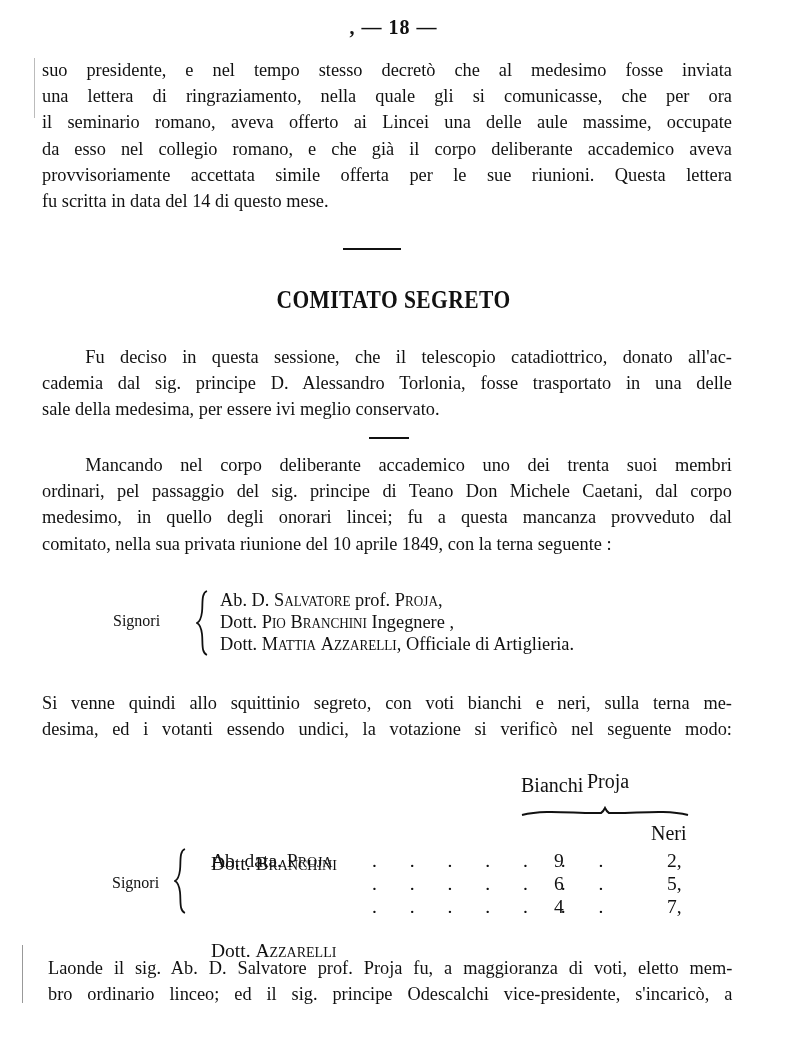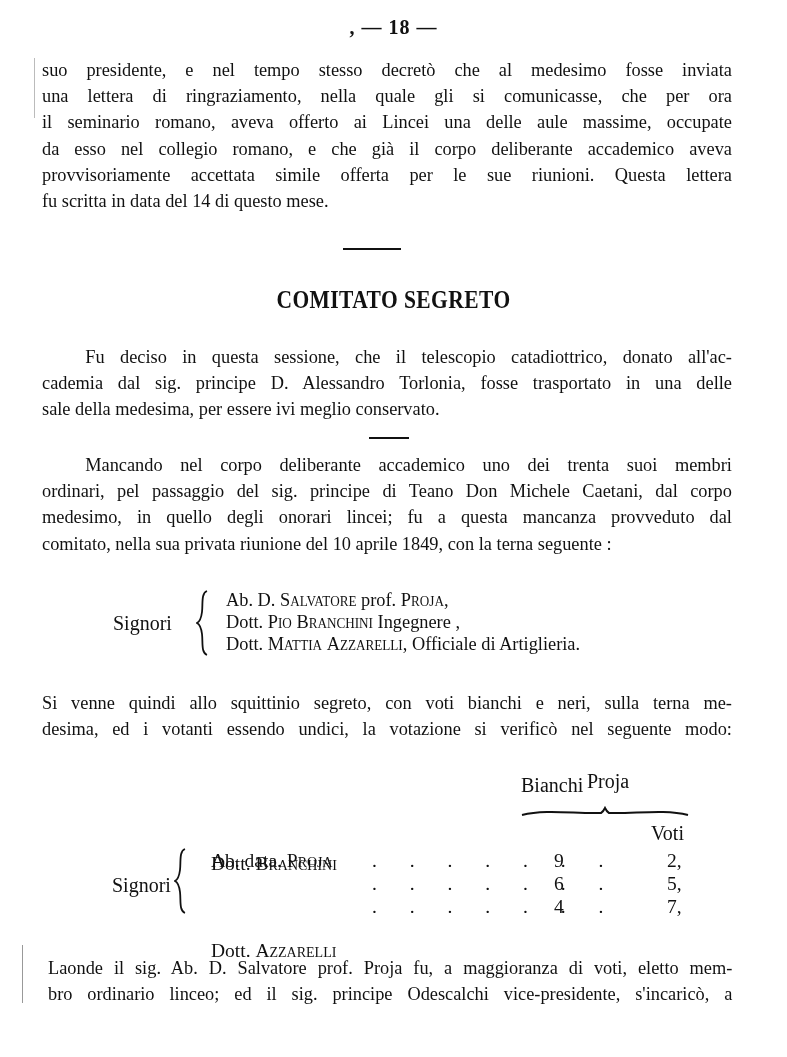--- a/index.html
+++ b/index.html
@@ -22,21 +22,21 @@
     .line.last { text-align-last: left; }
     .rule {
       height: 3px; background: #111; 
     }
     .heading {
       left: 0; width: 787px; top: 286px; text-align: center;
       font-size: 25px; font-weight: bold; letter-spacing: 0.5px;
       transform: scaleX(0.86); transform-origin: center top;
     }
     .sc { font-variant: small-caps; }
-    .list-label { font-size: 20px; }
+    .list-label { font-size: 16px; }
     .list-item { font-size: 19.5px; line-height: 22px; white-space: nowrap; transform: scaleX(0.94); transform-origin: left top; }
     .tbl { font-size: 19.5px; white-space: nowrap; }
     .dots { letter-spacing: 14px; }
     .side-mark { background: #bbb; width: 1px; }
   </style>
 </head>
 <body>
 
 <div class="abs page-number">, — 18 —</div>
 
@@ -70,21 +70,21 @@
   <span class="line">medesimo, in quello degli onorari lincei; fu a questa mancanza provveduto dal</span>
   <span class="line last">comitato, nella sua privata riunione del 10 aprile 1849, con la terna seguente :</span>
 </div>
 
 <div class="abs list-label" style="left:113px; top:612px;">Signori</div>
 <div class="abs" style="left:196px; top:590px; width:14px; height:66px;">
   <svg width="14" height="66" viewBox="0 0 14 66">
     <path d="M11 1 C5 3, 7 14, 6 22 C5 30, 3 32, 1 33 C3 34, 5 36, 6 44 C7 52, 5 63, 11 65" fill="none" stroke="#111" stroke-width="1.8"></path>
   </svg>
 </div>
-<div class="abs" style="left:226px; top:589px;">
+<div class="abs" style="left:220px; top:589px;">
   <div class="list-item">
     <span>Ab. D. </span><span class="sc">Salvatore</span><span> prof. </span><span class="sc">Proja</span><span>,</span>
   </div>
   <div class="list-item">
     <span>Dott. </span><span class="sc">Pio</span><span> </span><span class="sc">Branchini</span><span> Ingegnere ,</span>
   </div>
   <div class="list-item">
     <span>Dott. </span><span class="sc">Mattia</span><span> </span><span class="sc">Azzarelli</span><span>, Officiale di Artiglieria.</span>
   </div>
 </div>
@@ -94,21 +94,21 @@
   <span class="line">desima, ed i votanti essendo undici, la votazione si verificò nel seguente modo:</span>
 </div>
 
 <div class="abs tbl" style="left:587px; top:770px; font-size:20px;">Proja</div>
 <div class="abs" style="left:521px; top:806px; width:168px; height:14px;">
   <svg width="168" height="14" viewBox="0 0 168 14">
     <path d="M1 9 C25 3, 55 8, 80 7 C82 6, 83 4, 84 2 C85 4, 86 6, 88 7 C113 8, 143 3, 167 9" fill="none" stroke="#111" stroke-width="2"></path>
   </svg>
 </div>
 <div class="abs tbl" style="left:521px; top:774px; font-size:20px;">Bianchi</div>
-<div class="abs tbl" style="left:651px; top:822px; font-size:20px;">Voti</div>
+<div class="abs tbl" style="left:651px; top:822px; font-size:20px;">Neri</div>
 
 <div class="abs list-label" style="left:112px; top:874px;">Signori</div>
 <div class="abs" style="left:174px; top:848px; width:14px; height:66px;">
   <svg width="14" height="66" viewBox="0 0 14 66">
     <path d="M11 1 C5 3, 7 14, 6 22 C5 30, 3 32, 1 33 C3 34, 5 36, 6 44 C7 52, 5 63, 11 65" fill="none" stroke="#111" stroke-width="1.8"></path>
   </svg>
 </div>
 
 <div class="abs tbl" style="left:211px; top:850px;">
   <span>Ab. data. </span><span class="sc">Proja</span>

